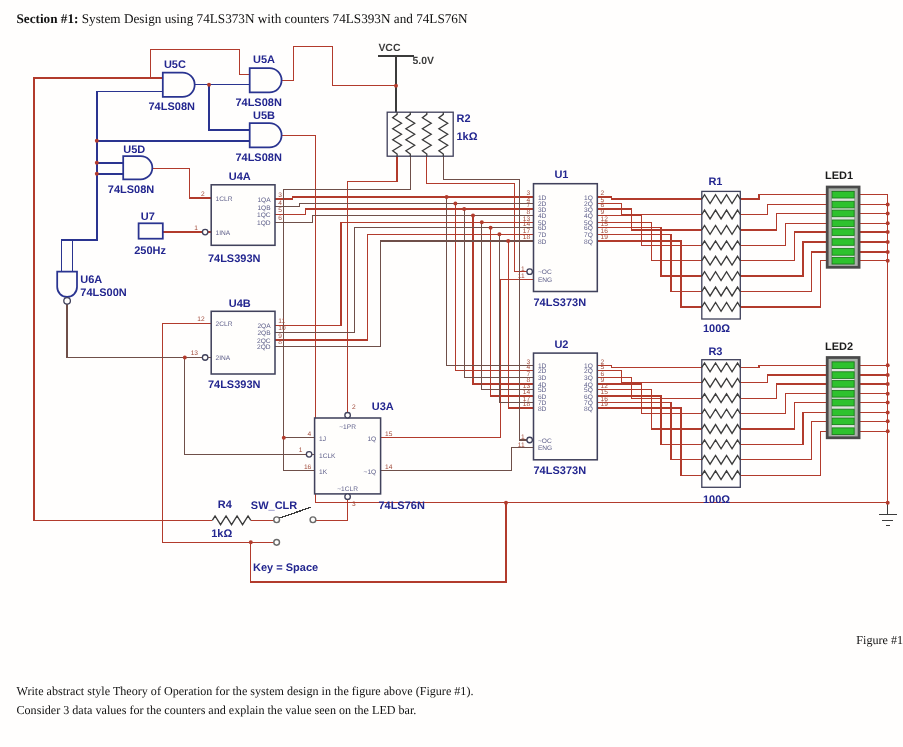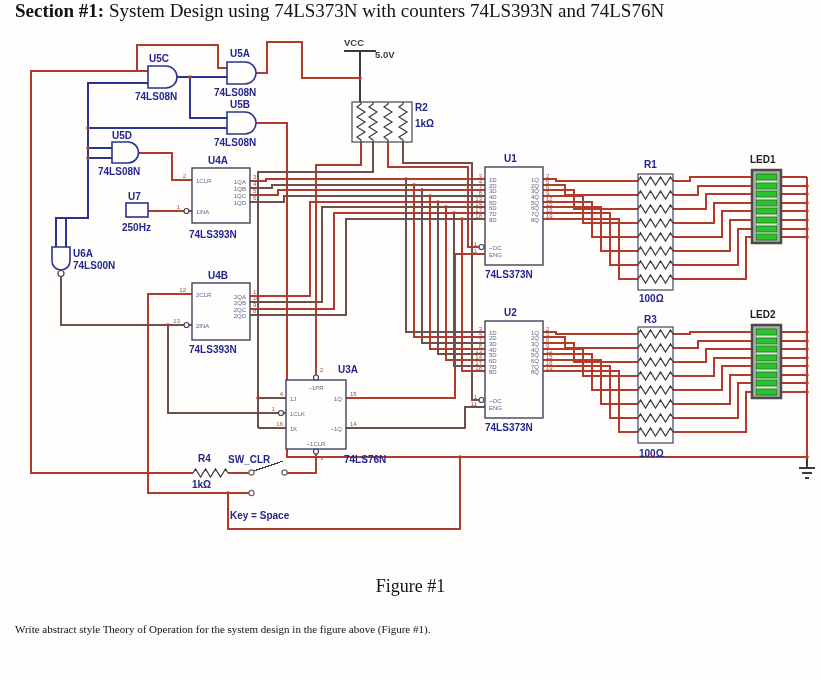--- a/index.html
+++ b/index.html
@@ -1,21 +1,21 @@
 <!DOCTYPE html>
 <html><head>
 <meta charset="utf-8">
 <style>
   html,body{margin:0;padding:0}
   body{width:821px;height:679px;background:#fffefd;position:relative;
        font-family:"Liberation Serif",serif;color:#111;overflow:hidden}
-  .title{position:absolute;left:15px;top:0;font-size:19px;white-space:nowrap}
+  .title{position:absolute;left:15px;top:10px;font-size:12px;white-space:nowrap}
   .b{font-weight:bold}
   #schem{position:absolute;left:0;top:0}
-  .caption{position:absolute;top:576px;left:0;width:100%;text-align:center;font-size:18px}
+  .caption{position:absolute;top:576px;left:0;width:100%;text-align:right;font-size:11px}
   .task{position:absolute;left:15px;top:621px;width:795px;font-size:11px;line-height:1.55}
   
   .wr{stroke:#b23b2c;fill:none;stroke-width:1.2}
   .wd{stroke:#6f4f49;fill:none;stroke-width:1.2}
   .wb{stroke:#2a3490;fill:none;stroke-width:1.3}
   .wk{stroke:#3b3b3b;fill:none;stroke-width:1.2}
   .crisp{shape-rendering:crispEdges}
   .chip{fill:#fffefc;stroke:#41425c;stroke-width:1.4}
   .gate{fill:#fffefc;stroke:#2a3490;stroke-width:1.6}
   .bub{fill:#fffefc;stroke:#41425c;stroke-width:1.2}
@@ -305,13 +305,14 @@
       <text x="283" y="426" class="pn" text-anchor="end">16</text>
       <text x="350" y="396" class="pn">15</text>
       <text x="350" y="426" class="pn">14</text>
       <text x="320" y="460" class="pn">3</text>
     </g>
 </svg>
 
 <div class="caption">Figure #1</div>
 <div class="task">
   <div>Write abstract style Theory of Operation for the system design in the figure above (Figure #1).</div>
+  <div>Consider 3 data values for the counters and explain the value seen on the LED bar.</div>
 </div>
 
 </body></html>

